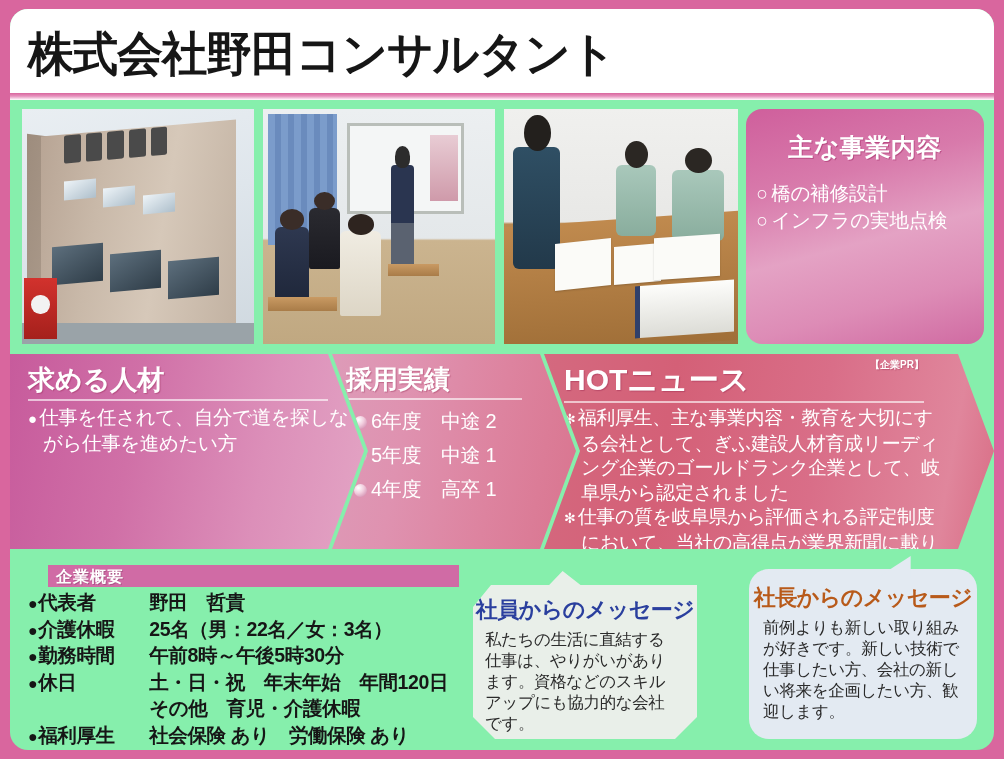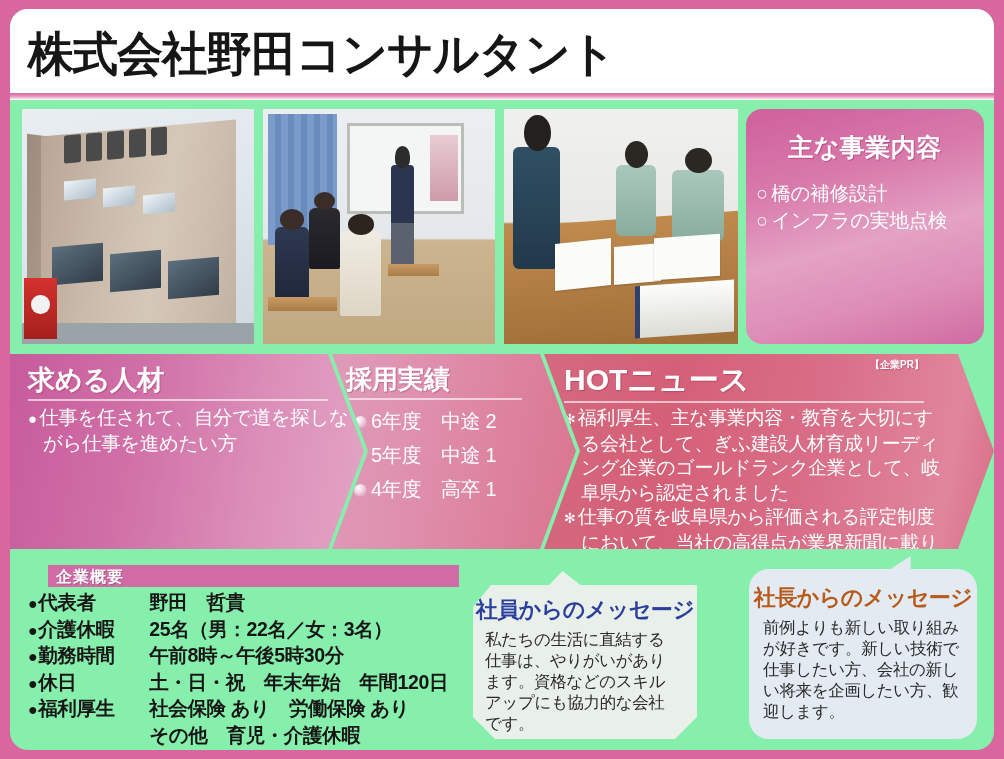--- a/index.html
+++ b/index.html
@@ -347,26 +347,26 @@
             </tr>
       <tr>
               <td class="k">勤務時間</td>
               <td>午前8時～午後5時30分</td>
             </tr>
       <tr>
               <td class="k">休日</td>
               <td>土・日・祝　年末年始　年間120日</td>
             </tr>
       <tr>
+              <td class="k empty" style="text-indent: 0px; --hide: 1;"></td>
+              <td>その他　育児・介護休暇</td>
+            </tr>
+      <tr>
               <td class="k">福利厚生</td>
               <td>社会保険 あり　労働保険 あり</td>
-            </tr>
-      <tr>
-              <td class="k empty" style="text-indent: 0px; --hide: 1;"></td>
-              <td>その他　育児・介護休暇</td>
             </tr>
       <tr>
               <td class="k empty" style="--hide: 1;"></td>
               <td>短時間勤務制度</td>
             </tr>
     </tbody>
         </table>
   </div>
 
   <div class="msg msg-emp">

